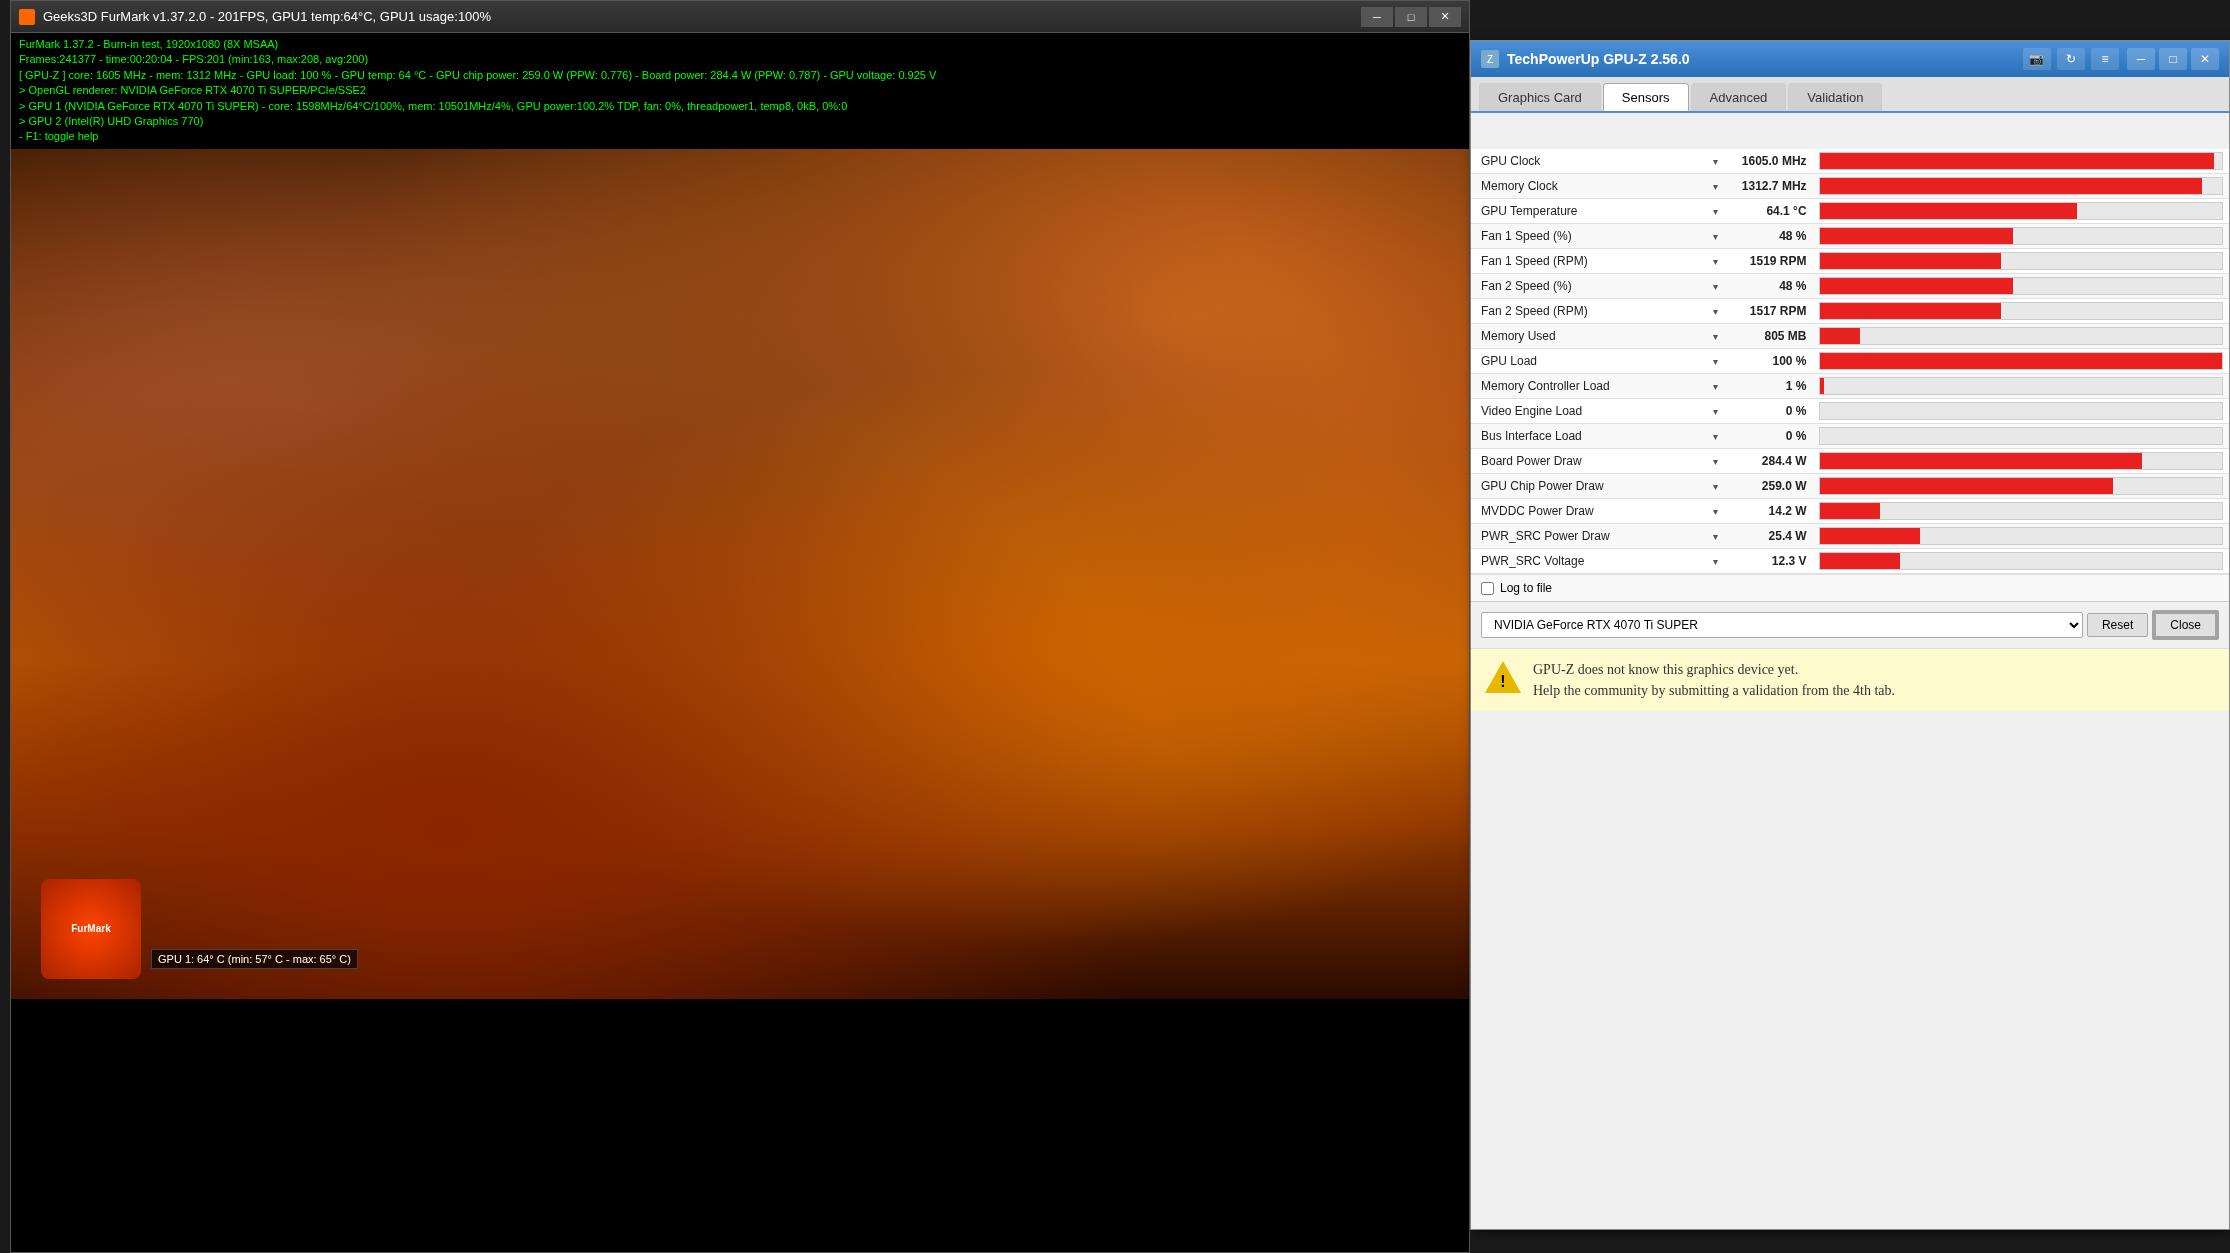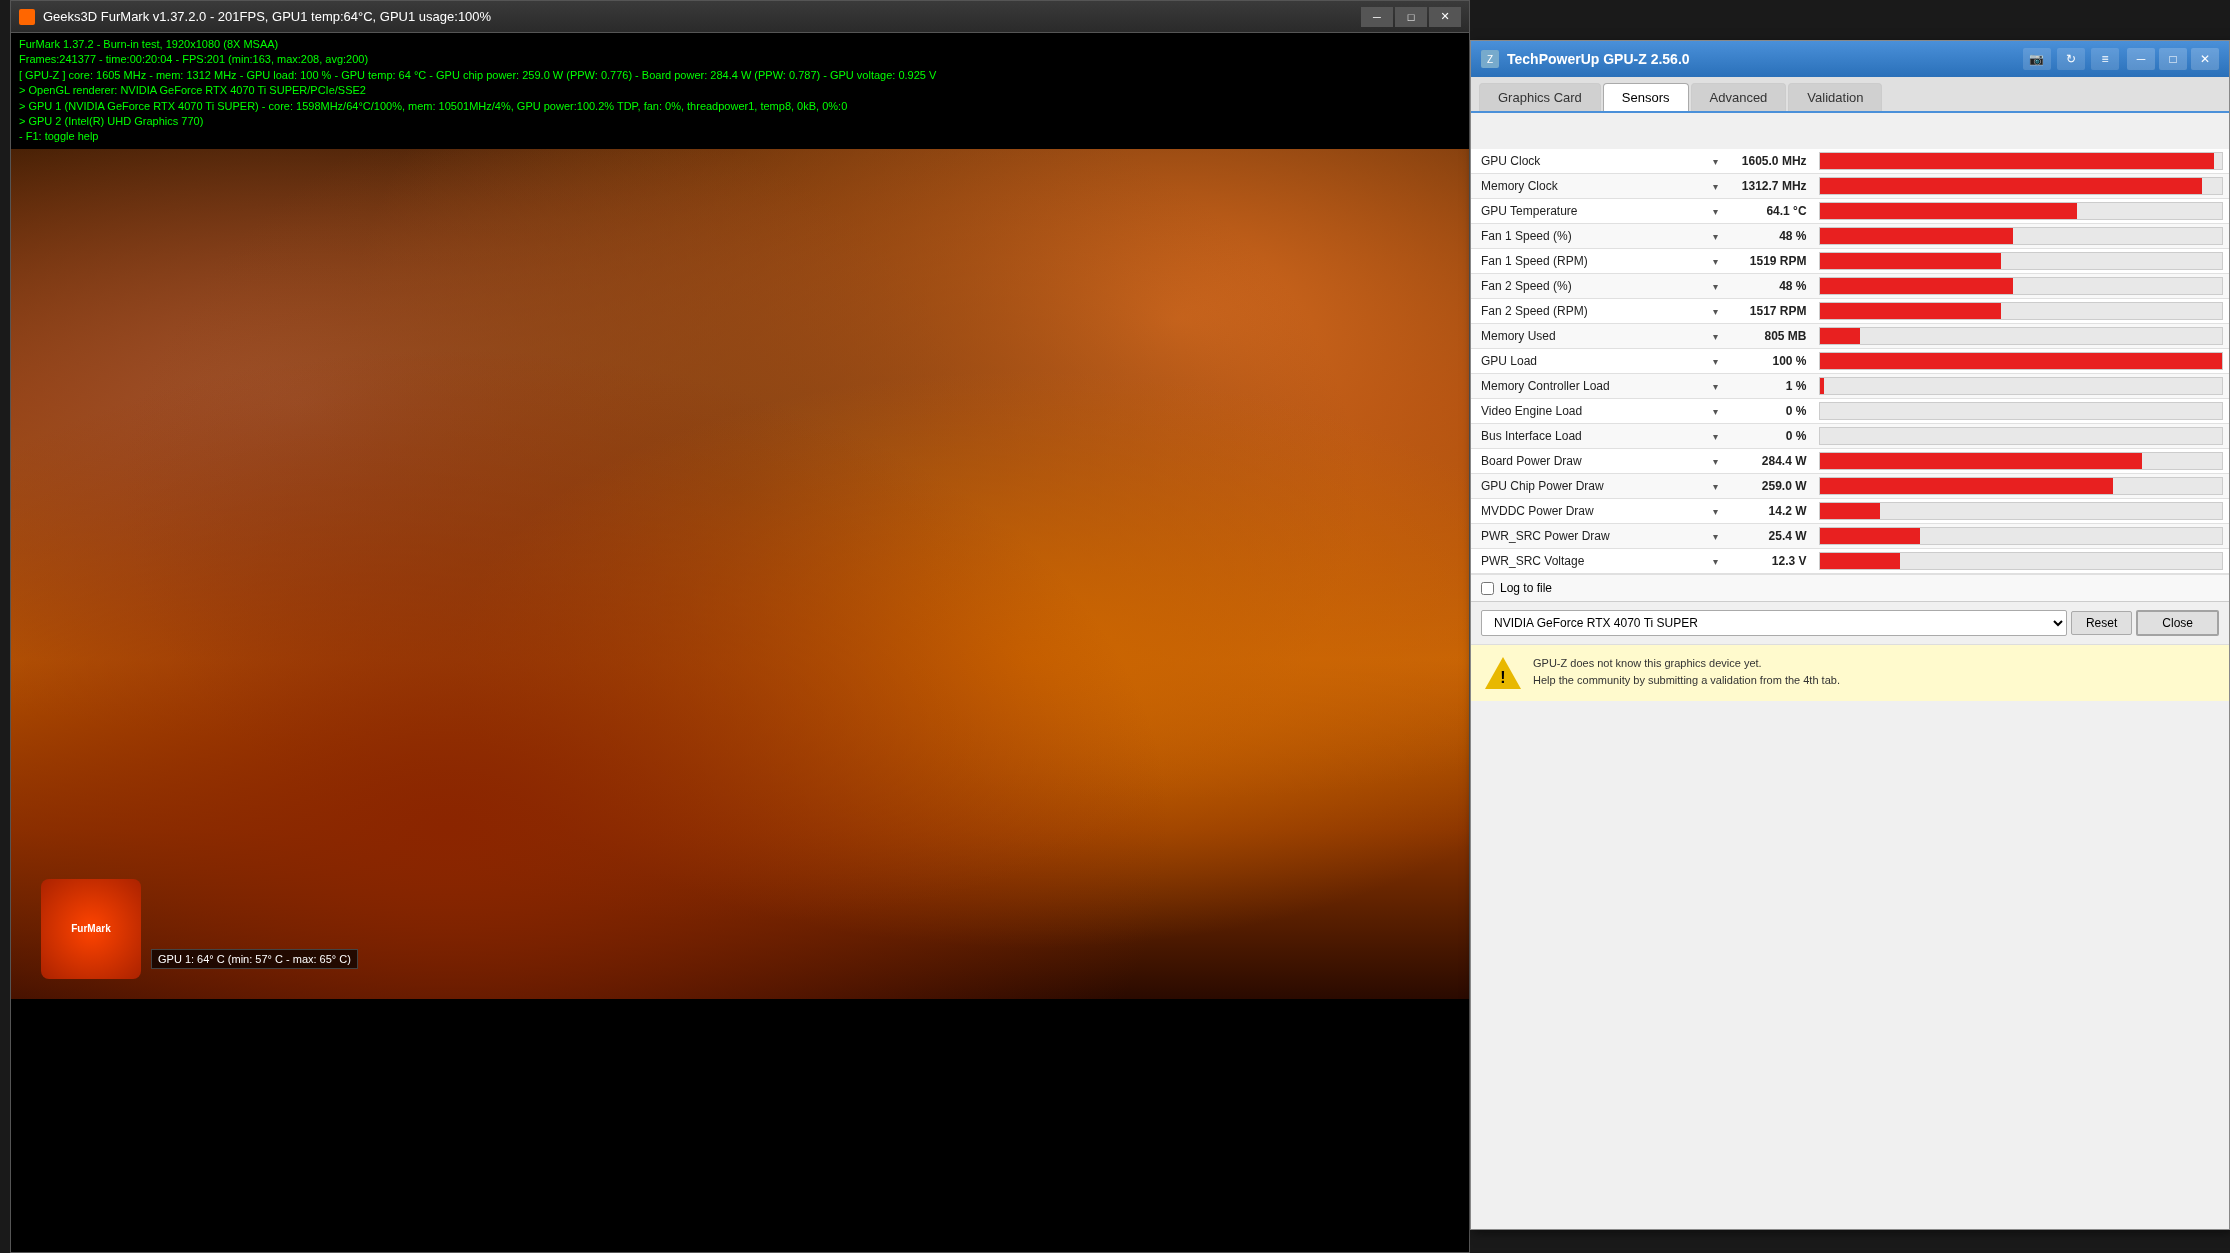--- a/index.html
+++ b/index.html
@@ -270,23 +270,23 @@
     .gpuz-reset-btn {
       padding: 4px 14px;
       background: #e0e0e0;
       border: 1px solid #aaa;
       font-size: 12px;
       cursor: pointer;
       border-radius: 2px;
     }
 
     .gpuz-close-btn {
-      padding: 4px 24px;
+      padding: 4px 14px;
       background: #e0e0e0;
-      border: 2px solid #a3a3a3;
+      border: 4px solid #a3a3a3;
       font-size: 12px;
       cursor: pointer;
       border-radius: 2px;
       text-align: center;
     }
 
     
     .gpuz-warning {
       background: #fffacd;
       border-top: 1px solid #ddd;
@@ -311,23 +311,24 @@
       bottom: 4px;
       left: 50%;
       transform: translateX(-50%);
       color: #000;
       font-weight: bold;
       font-size: 16px;
       z-index: 1;
     }
 
     .warning-text {
-      font-size: 11px;
+      font-size: 14px;
       color: #333;
       line-height: 1.5;
+      font-family: Liberation Serif, serif;
     }
 
     
     .fire-bg {
       width: 100%;
       height: 850px;
       background:
         radial-gradient(ellipse at 30% 80%, #8B2500 0%, transparent 50%),
         radial-gradient(ellipse at 70% 60%, #CD6600 0%, transparent 40%),
         radial-gradient(ellipse at 50% 40%, #8B4513 0%, transparent 60%),

